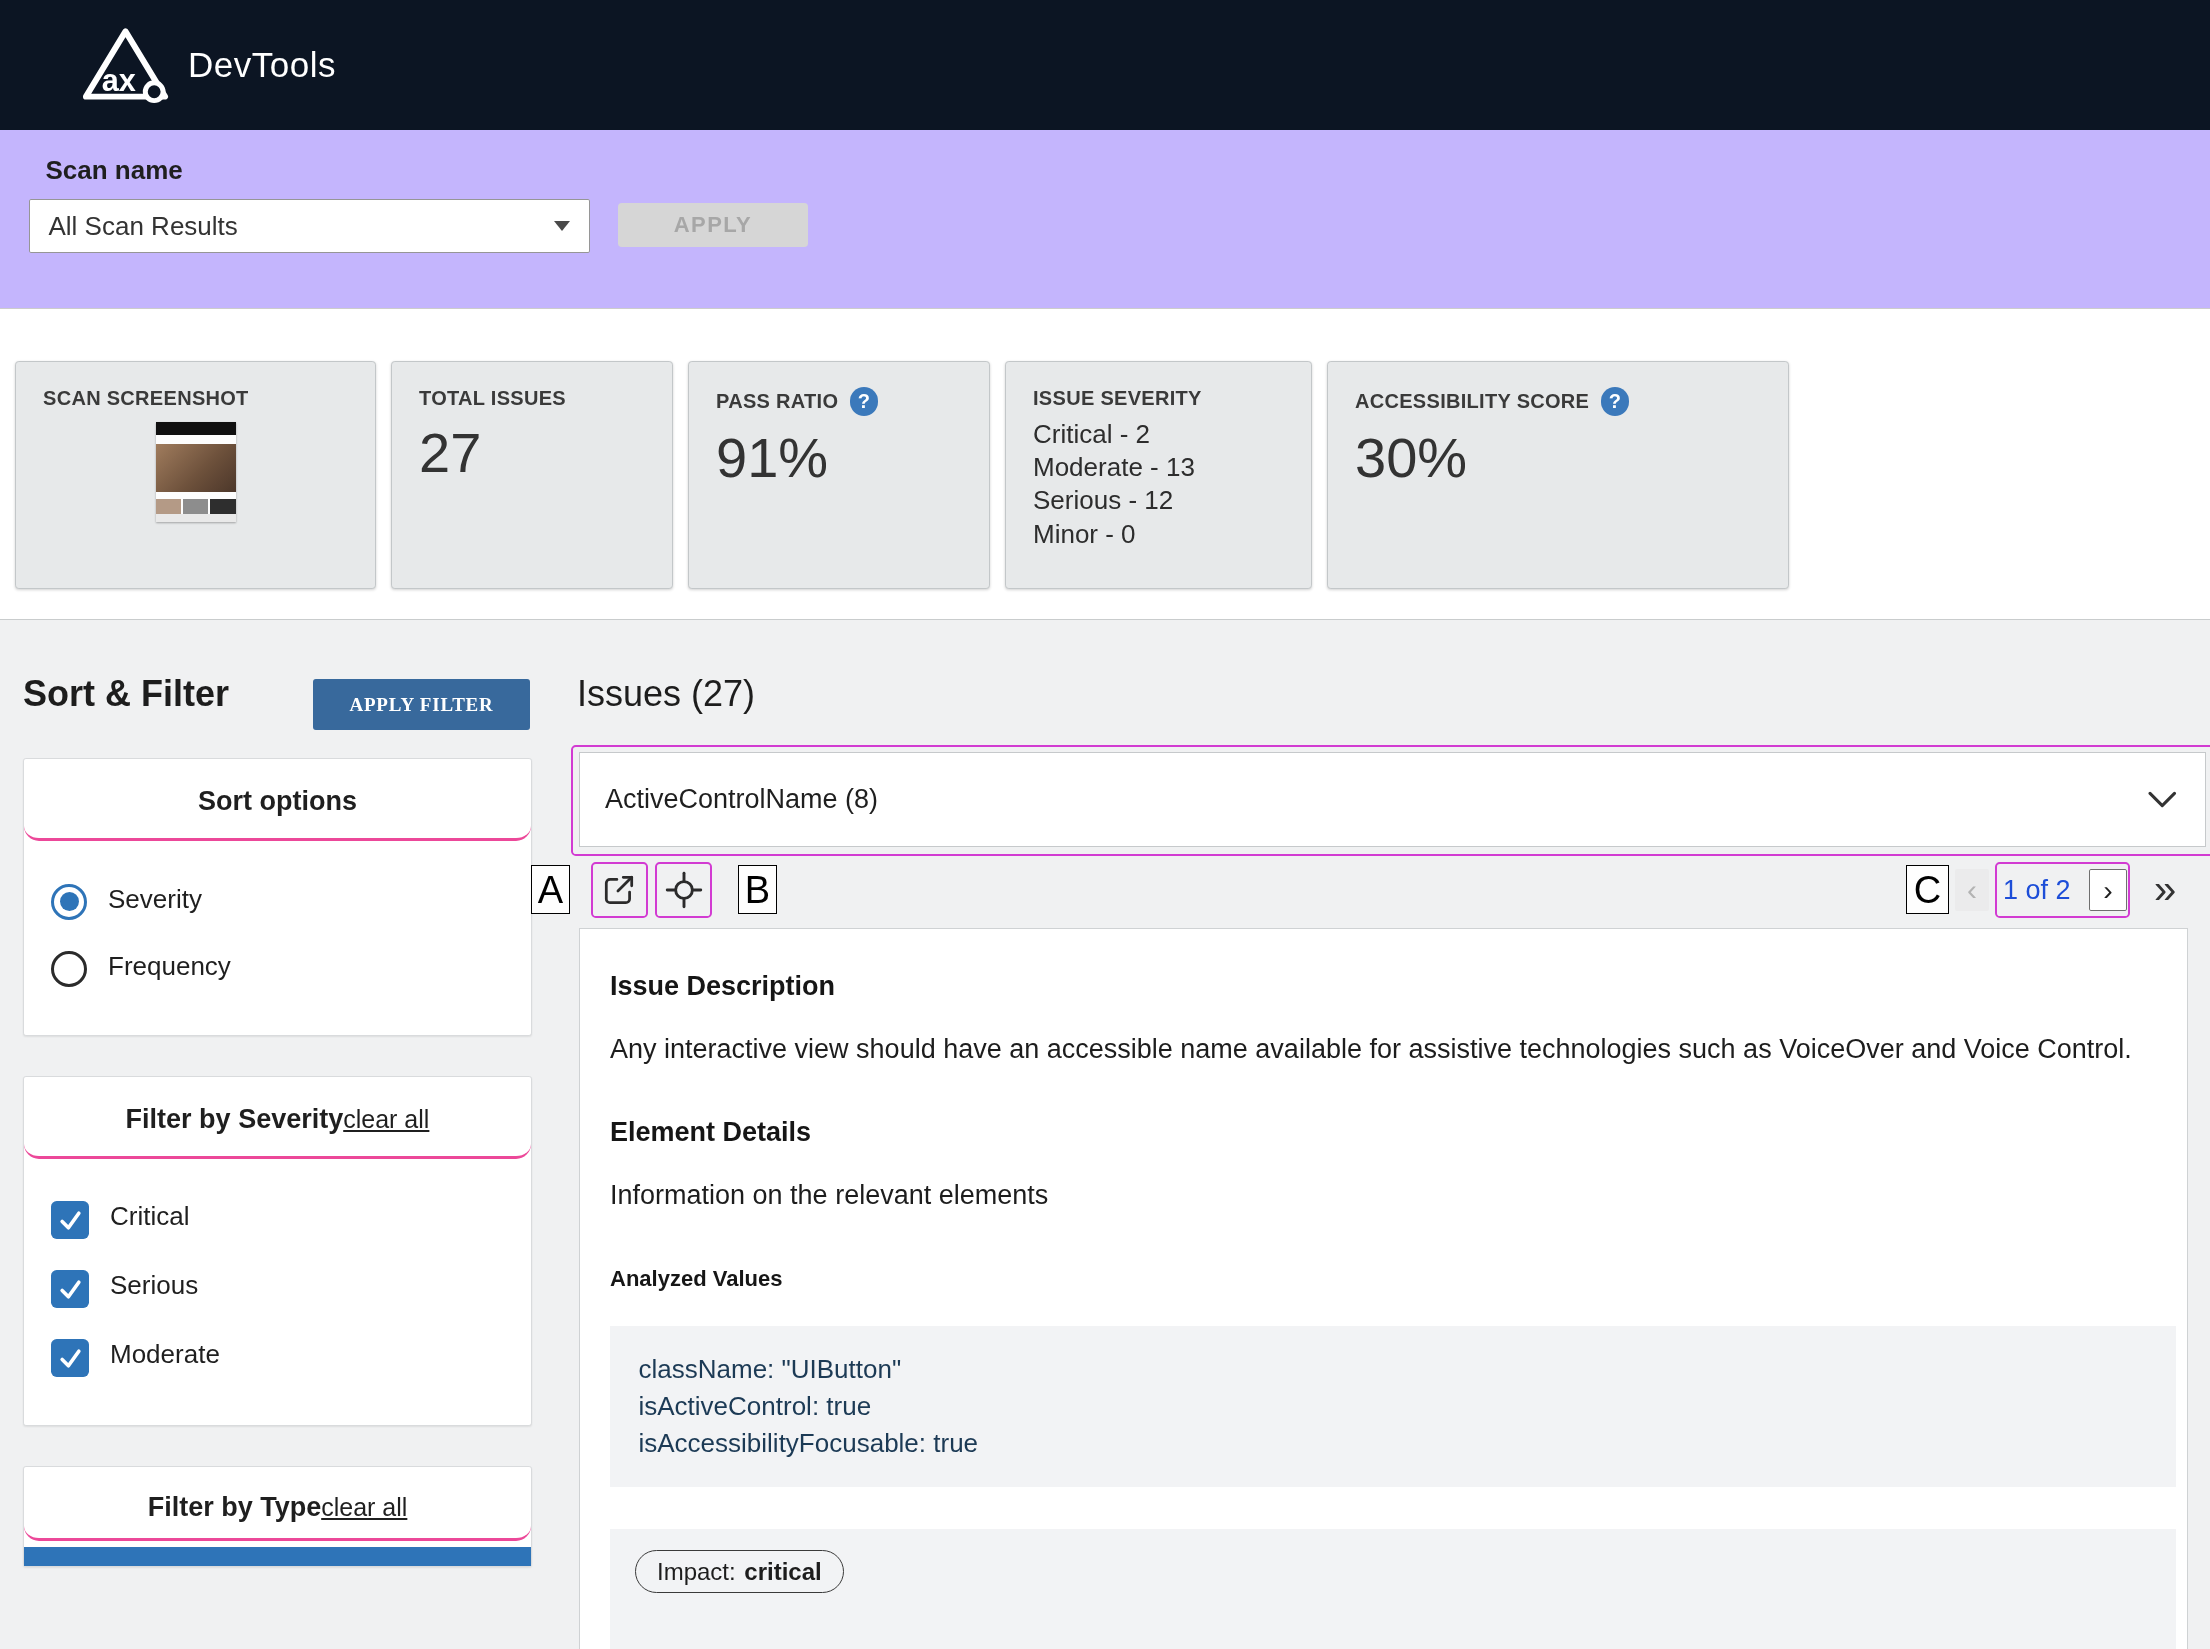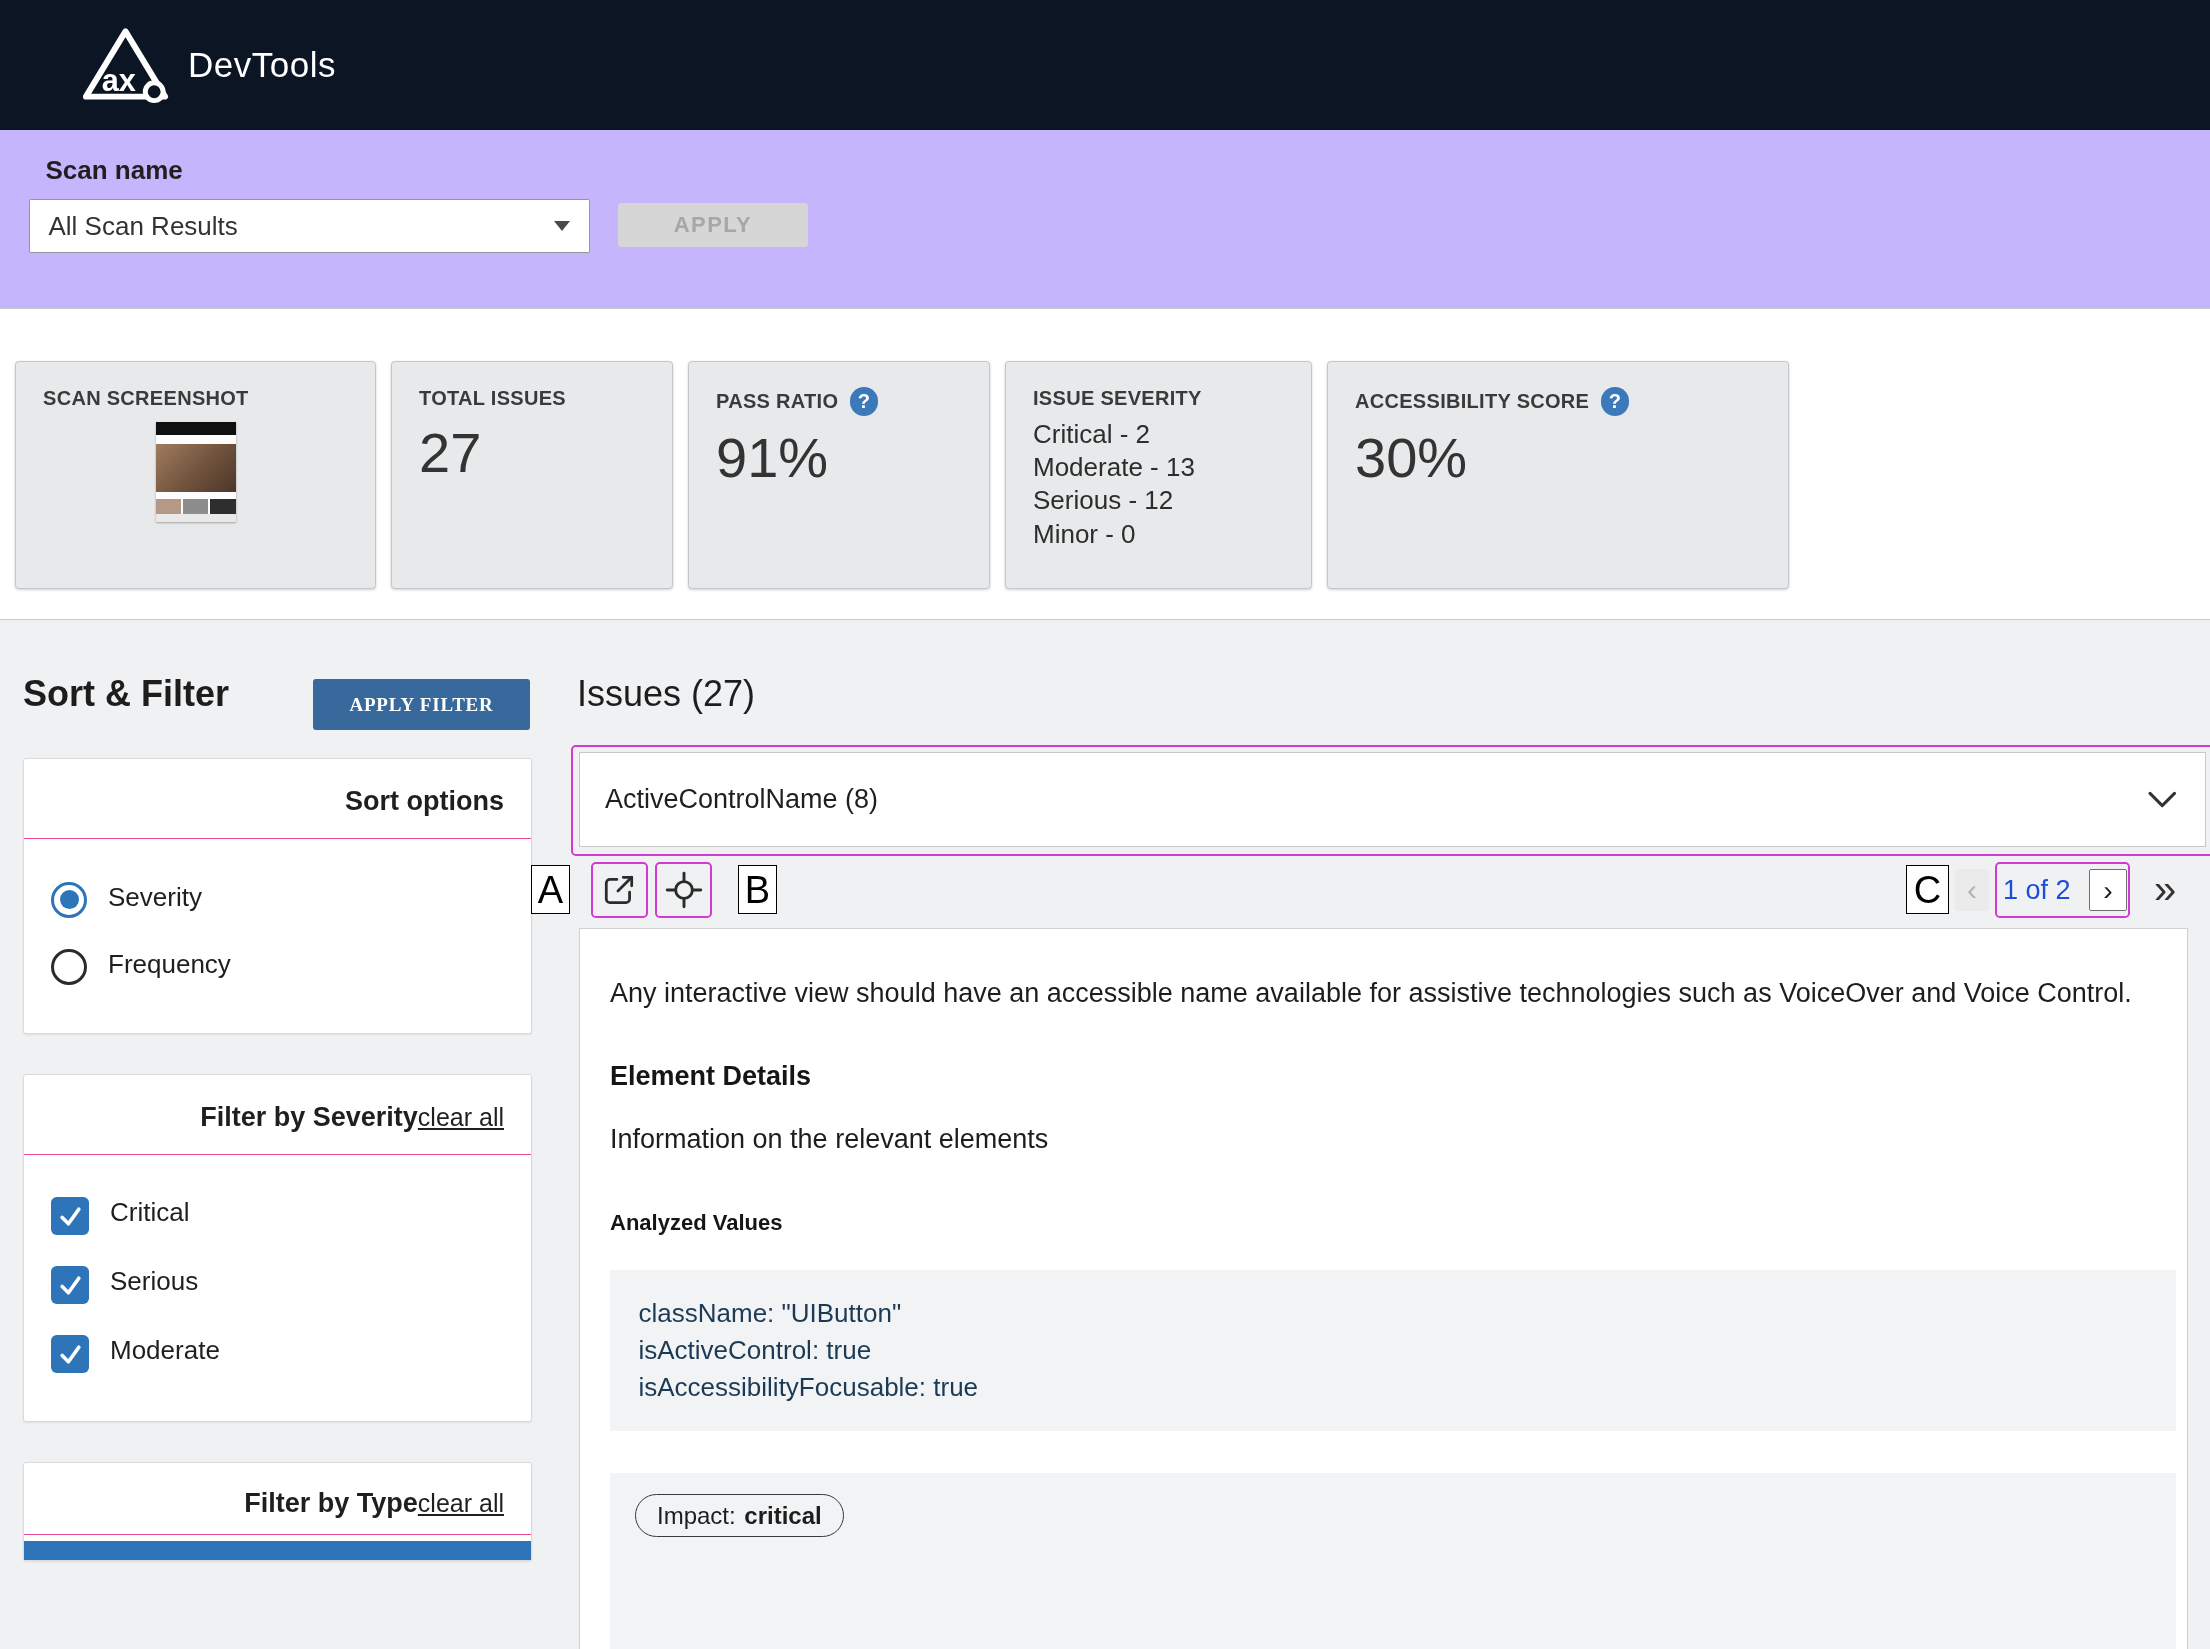--- a/index.html
+++ b/index.html
@@ -68,21 +68,21 @@
   .apply-filter-btn {
     position:absolute; left:313px; top:59px; width:217px; height:51px; border:none; border-radius:2.9px;
     background:#38699c; color:#fff; font-size:19px; font-weight:700; letter-spacing:0.8px;
     font-family:Liberation Serif, serif;
   }
   .issues-title { position:absolute; left:577px; top:53px; font-size:36px; font-weight:500; color:#1d1d1d; margin:0; }
 
   
   .sidebar { position:absolute; left:23px; top:138px; width:509px; }
   .panel { background:#fff; border:1px solid #d9dbdd; border-radius:2.9px; box-shadow:0 1px 1.9px rgba(0,0,0,.08); margin-bottom:40px; }
-  .panel-header { padding:27px 27px 21px; display:flex; justify-content:flex-end; align-items:center; border-bottom:1px solid #ec4899; }
+  .panel-header { padding:27px 27px 21px; display:flex; justify-content:center; align-items:center; border-bottom:3px solid #ec4899;border-radius:15px; }
   .panel-title { font-size:27px; font-weight:700; color:#1f1f1f; }
   .clear-link { font-size:25px; color:#1f1f1f; text-decoration:underline; cursor:pointer; }
   .panel-body { padding:11.4px 27px 17px; }
   .option-row { display:flex; align-items:flex-start; gap:21px; margin:31px 0; cursor:pointer; }
   .option-label { font-size:26px; color:#1f1f1f; }
   .radio { width:36px; height:36px; border-radius:50%; position:relative; flex:0 0 auto; }
   .radio.selected { border:3.8px solid #2e74b8; }
   .radio.selected::after { content:""; position:absolute; left:50%; top:50%; width:19px; height:19px; margin:-9.5px 0 0 -9.5px; border-radius:50%; background:#2e74b8; }
   .radio.unselected { border:3.8px solid #2b2b2b; }
   .checkbox { width:38px; height:38px; border-radius:5.7px; background:#2e74b8; display:flex; align-items:center; justify-content:center; flex:0 0 auto; }
@@ -297,20 +297,21 @@
       <line x1="25.5" y1="17" x2="32" y2="17"></line>
     </svg>
   </button>
 
   <button class="pg-prev">‹</button>
   <span class="pg-label">1 of 2</span>
   <button class="pg-next">›</button>
   <button class="pg-last">»</button>
 
   <div class="issue-card">
+    <h3 class="section-heading">Issue Description</h3>
     <p class="body-text">Any interactive view should have an accessible name available for assistive technologies such as VoiceOver and Voice Control.</p>
 
     <h3 class="section-heading">Element Details</h3>
     <p class="body-text tight">Information on the relevant elements</p>
 
     <h4 class="sub-heading">Analyzed Values</h4>
     <div class="codeblock">
       <div>className: "UIButton"</div>
       <div>isActiveControl: true</div>
       <div>isAccessibilityFocusable: true</div>

